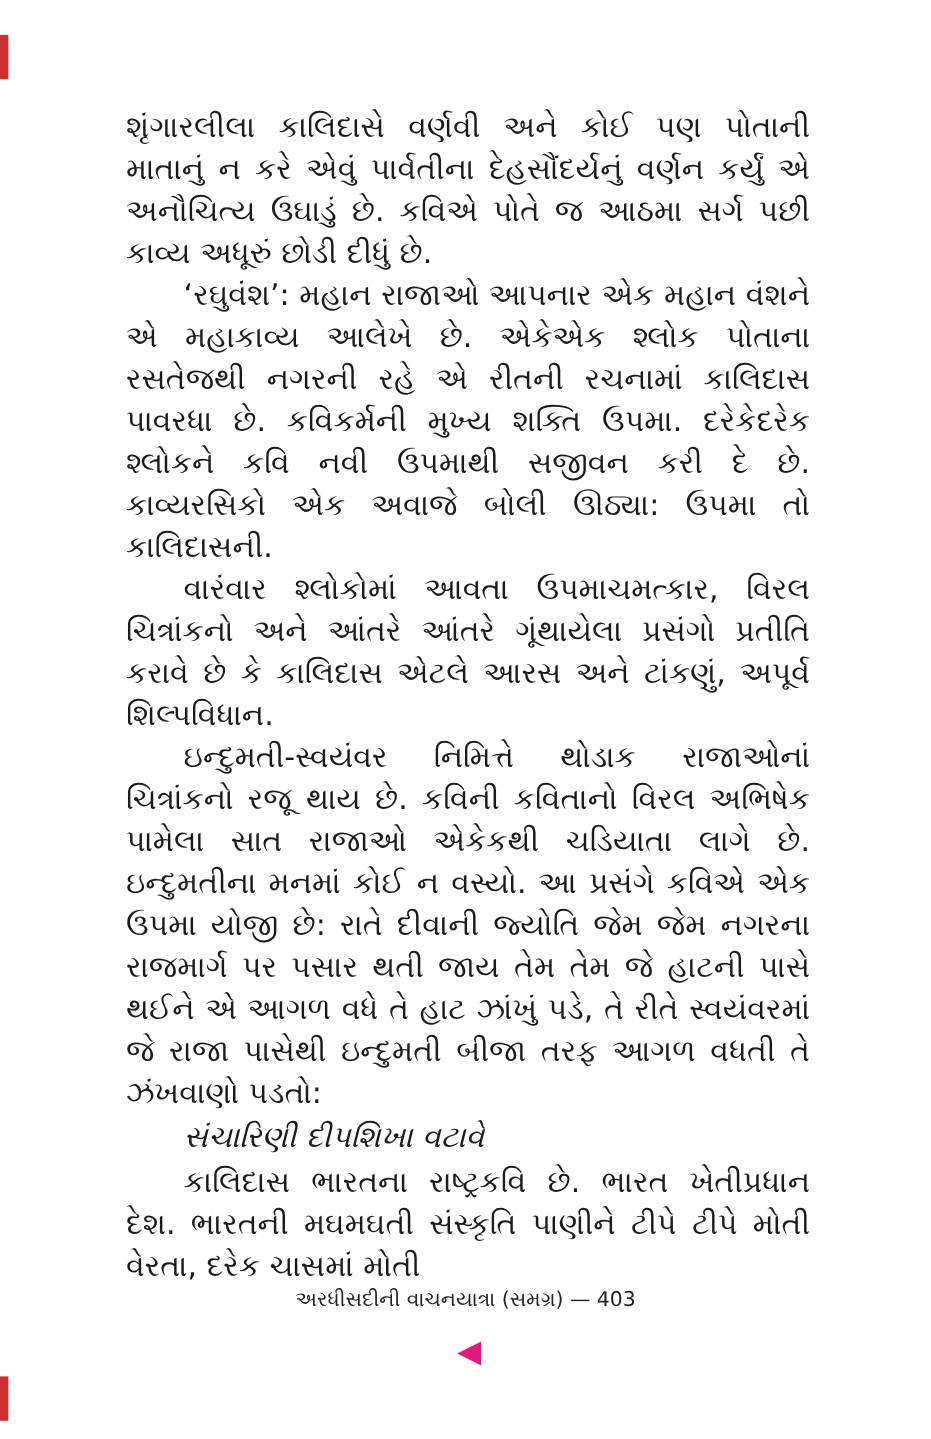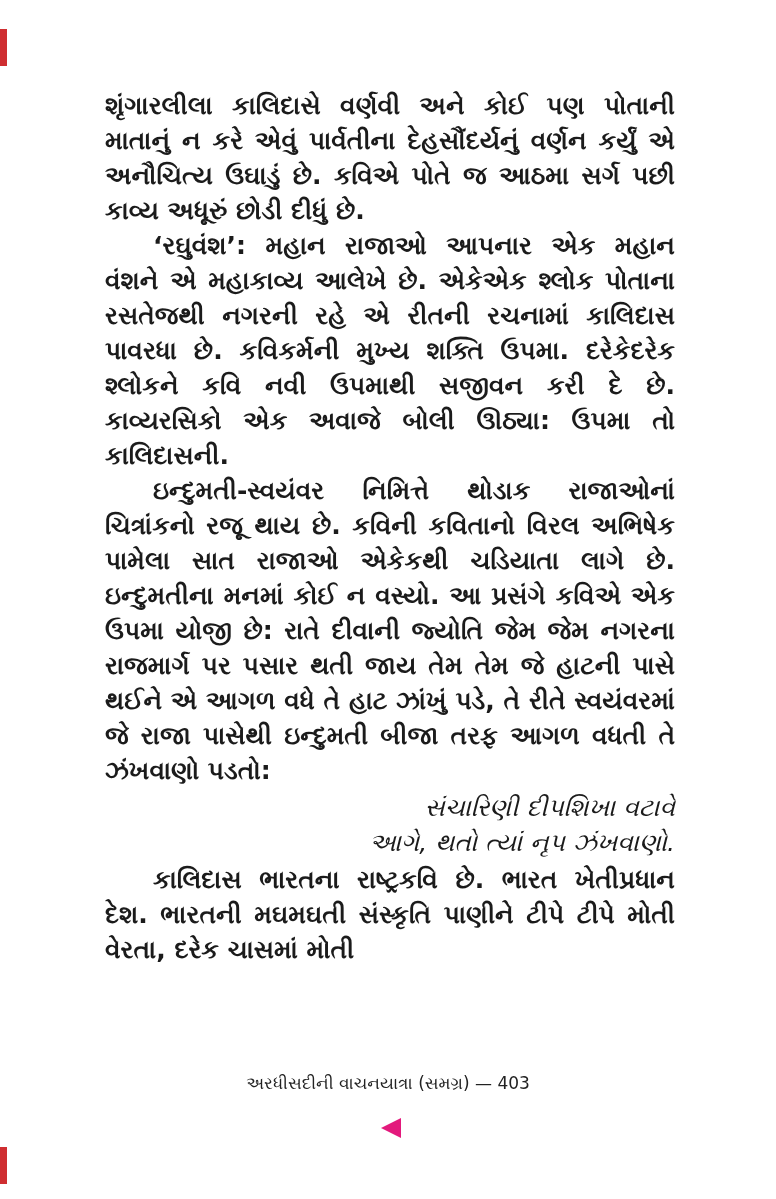--- a/index.html
+++ b/index.html
@@ -30,31 +30,31 @@
   .text-block {
     position: absolute;
     left: 105px;
     top: 88px;
     width: 570px;
     font-size: 25px;
     line-height: 35px;
     text-align: justify;
     text-justify: inter-word;
   }
-  .para { margin: 0; font-weight: bold; }
+  .para { margin: 0; }
   .para.indent { text-indent: 48px; }
 
   .verse {
     margin: 2px 0 2px 48px;
     font-style: italic;
     text-align: left;
   }
   .verse-line {
     line-height: 35px;
-    text-align: right;
+    text-align: left;
   }
 
   .footer {
     position: absolute;
     top: 1072px;
     left: 0;
     width: 776px;
     text-align: center;
     font-size: 17px;
     line-height: 22px;
@@ -79,26 +79,26 @@
 
   <div class="edge-tab top"></div>
   <div class="edge-tab bottom"></div>
 
   <div class="text-block">
 
     <p class="para">શૃંગારલીલા કાલિદાસે વર્ણવી અને કોઈ પણ પોતાની માતાનું ન કરે એવું પાર્વતીના દેહસૌંદર્યનું વર્ણન કર્યું એ અનૌચિત્ય ઉઘાડું છે. કવિએ પોતે જ આઠમા સર્ગ પછી કાવ્ય અધૂરું છોડી દીધું છે.</p>
 
     <p class="para indent">‘રઘુવંશ’: મહાન રાજાઓ આપનાર એક મહાન વંશને એ મહાકાવ્ય આલેખે છે. એકેએક શ્લોક પોતાના રસતેજથી નગરની રહે એ રીતની રચનામાં કાલિદાસ પાવરધા છે. કવિકર્મની મુખ્ય શક્તિ ઉપમા. દરેકેદરેક શ્લોકને કવિ નવી ઉપમાથી સજીવન કરી દે છે. કાવ્યરસિકો એક અવાજે બોલી ઊઠ્યા: ઉપમા તો કાલિદાસની.</p>
 
+    <p class="para indent">વારંવાર શ્લોકોમાં આવતા ઉપમાચમત્કાર, વિરલ ચિત્રાંકનો અને આંતરે આંતરે ગૂંથાયેલા પ્રસંગો પ્રતીતિ કરાવે છે કે કાલિદાસ એટલે આરસ અને ટાંકણું, અપૂર્વ શિલ્પવિધાન.</p>
 
     <p class="para indent">ઇન્દુમતી-સ્વયંવર નિમિત્તે થોડાક રાજાઓનાં ચિત્રાંકનો રજૂ થાય છે. કવિની કવિતાનો વિરલ અભિષેક પામેલા સાત રાજાઓ એકેકથી ચડિયાતા લાગે છે. ઇન્દુમતીના મનમાં કોઈ ન વસ્યો. આ પ્રસંગે કવિએ એક ઉપમા યોજી છે: રાતે દીવાની જ્યોતિ જેમ જેમ નગરના રાજમાર્ગ પર પસાર થતી જાય તેમ તેમ જે હાટની પાસે થઈને એ આગળ વધે તે હાટ ઝાંખું પડે, તે રીતે સ્વયંવરમાં જે રાજા પાસેથી ઇન્દુમતી બીજા તરફ આગળ વધતી તે ઝંખવાણો પડતો:</p>
 
     <div class="verse">
       <div class="verse-line">સંચારિણી દીપશિખા વટાવે</div>
-      <div class="verse-line">આગે, થતો ત્યાં નૃપ ઝંખવાણો.</div>
     </div>
 
 
     <p class="para indent">કાલિદાસ ભારતના રાષ્ટ્રકવિ છે. ભારત ખેતીપ્રધાન દેશ. ભારતની મઘમઘતી સંસ્કૃતિ પાણીને ટીપે ટીપે મોતી વેરતા, દરેક ચાસમાં મોતી</p>
 
   </div>
 
   <div class="footer">અરધીસદીની વાચનયાત્રા (સમગ્ર) — 403</div>
 
   <div class="nav-triangle"></div>

